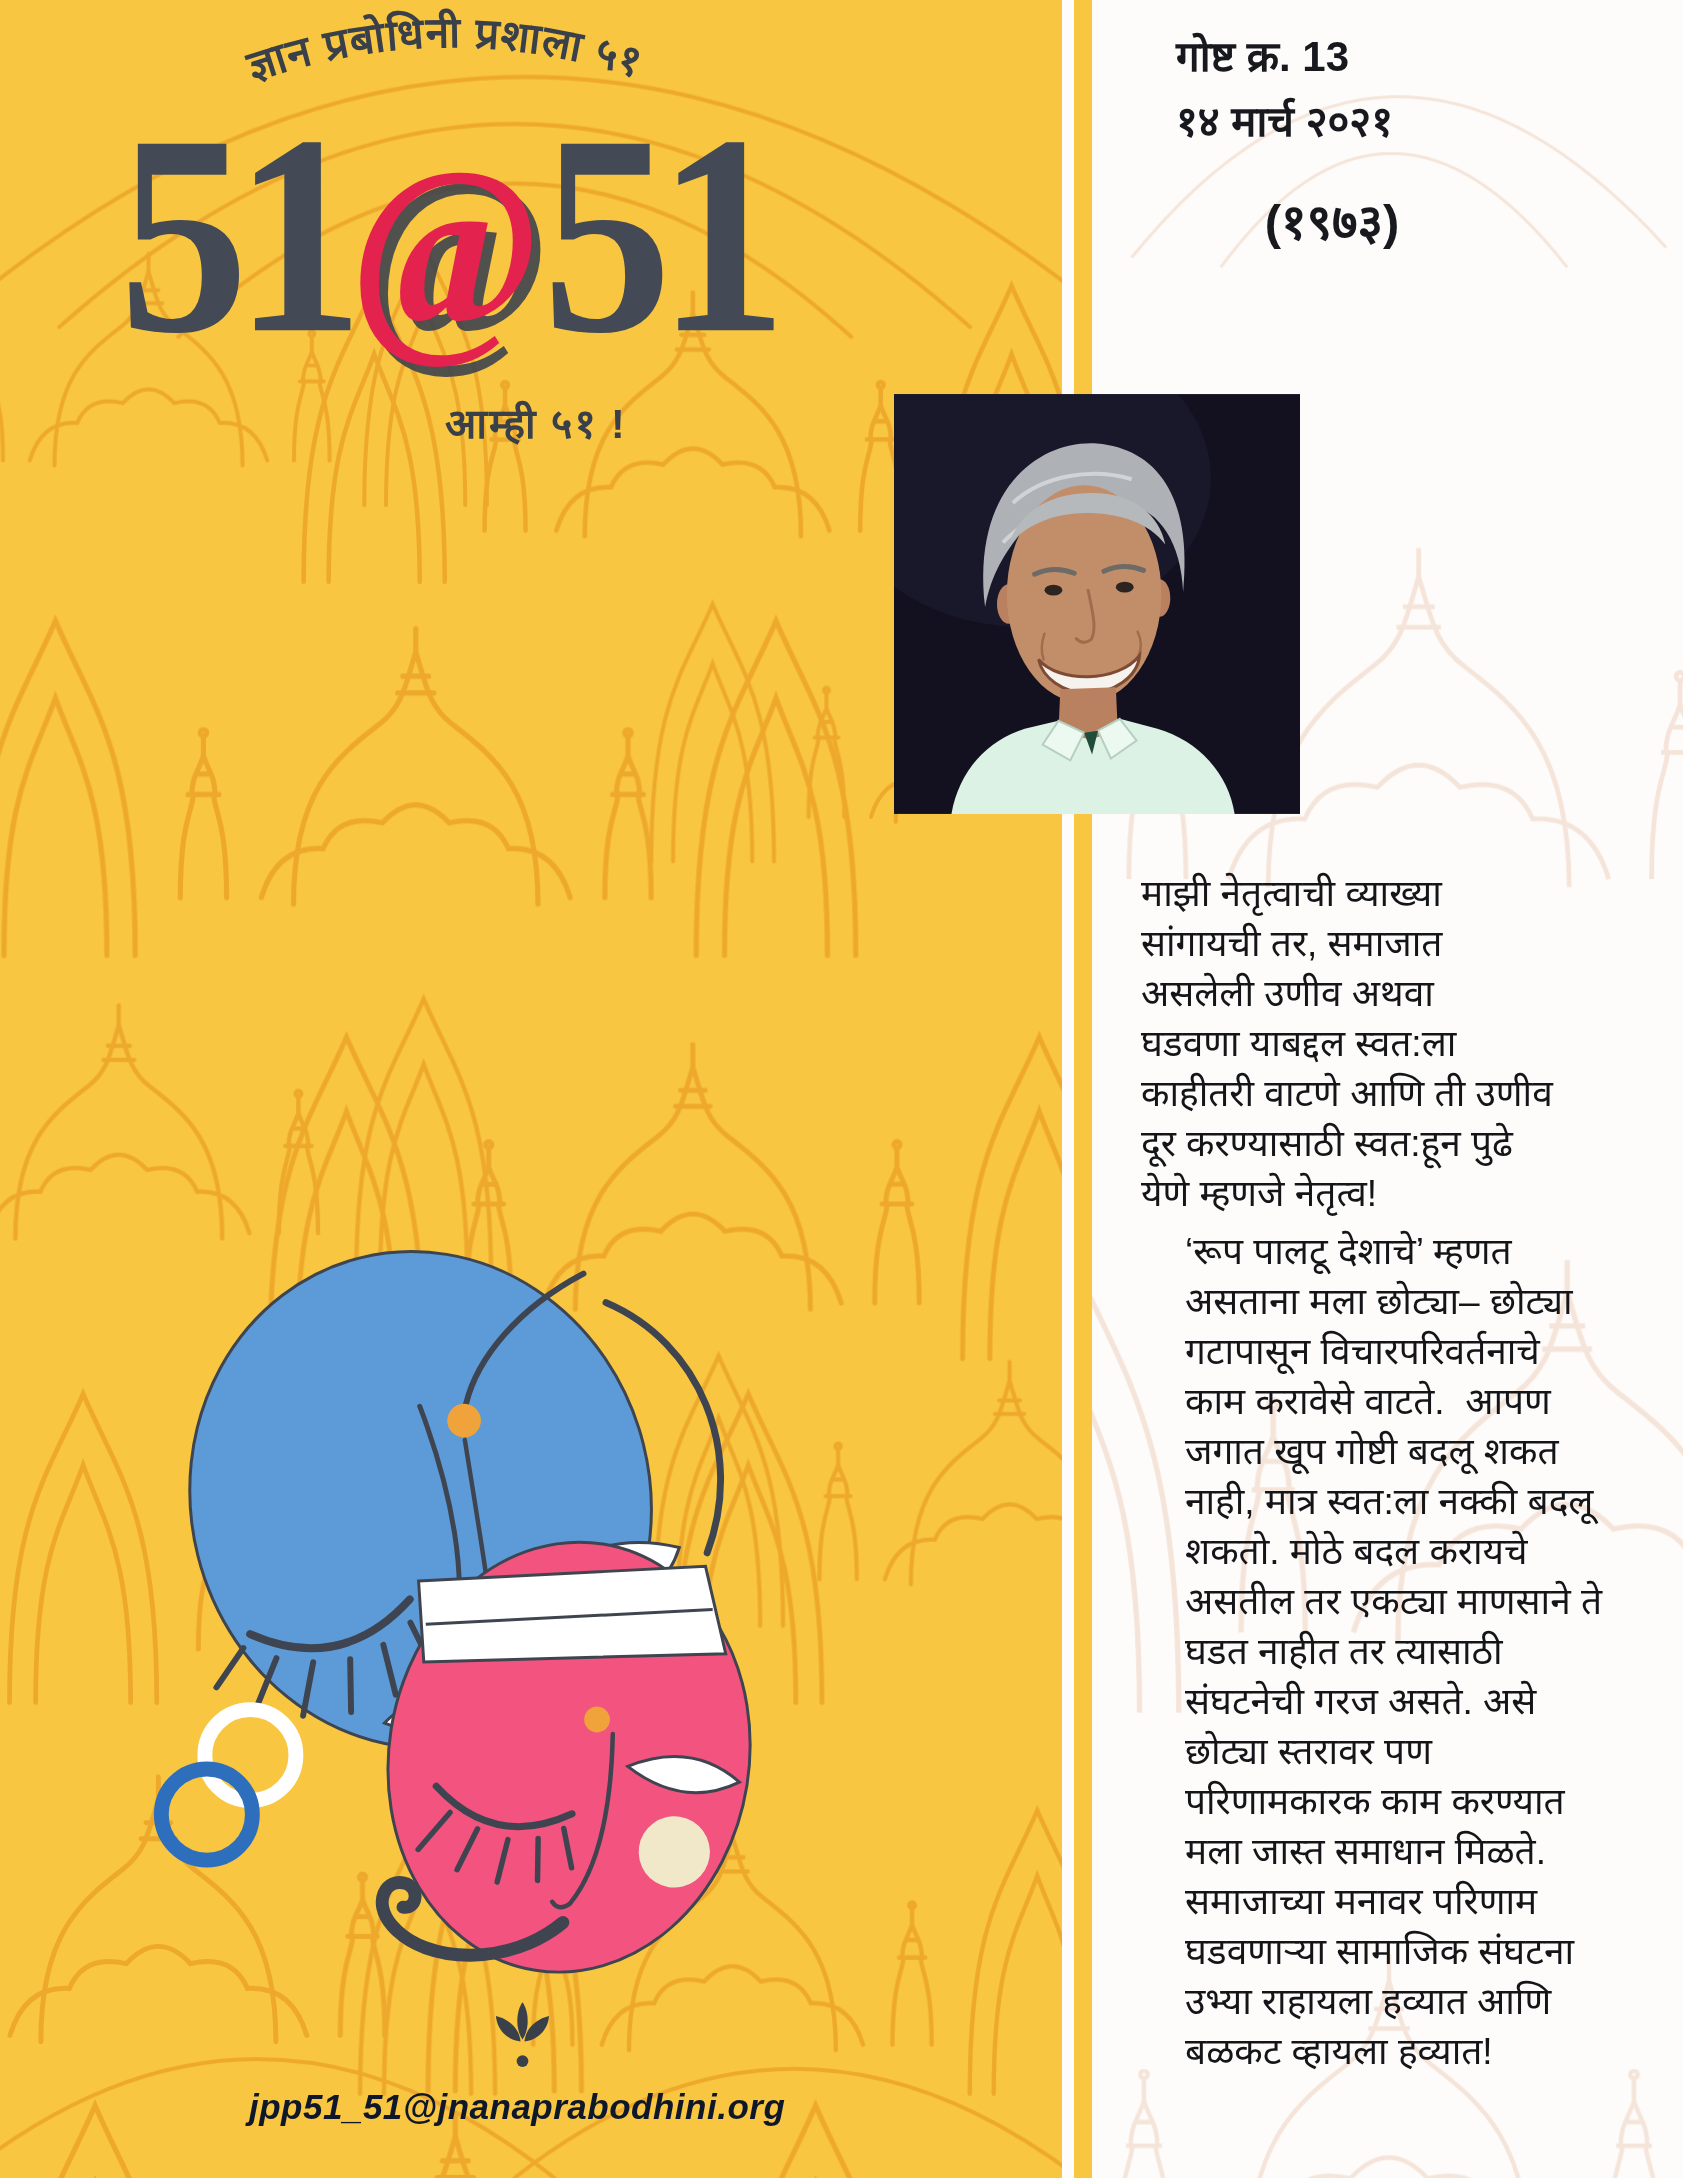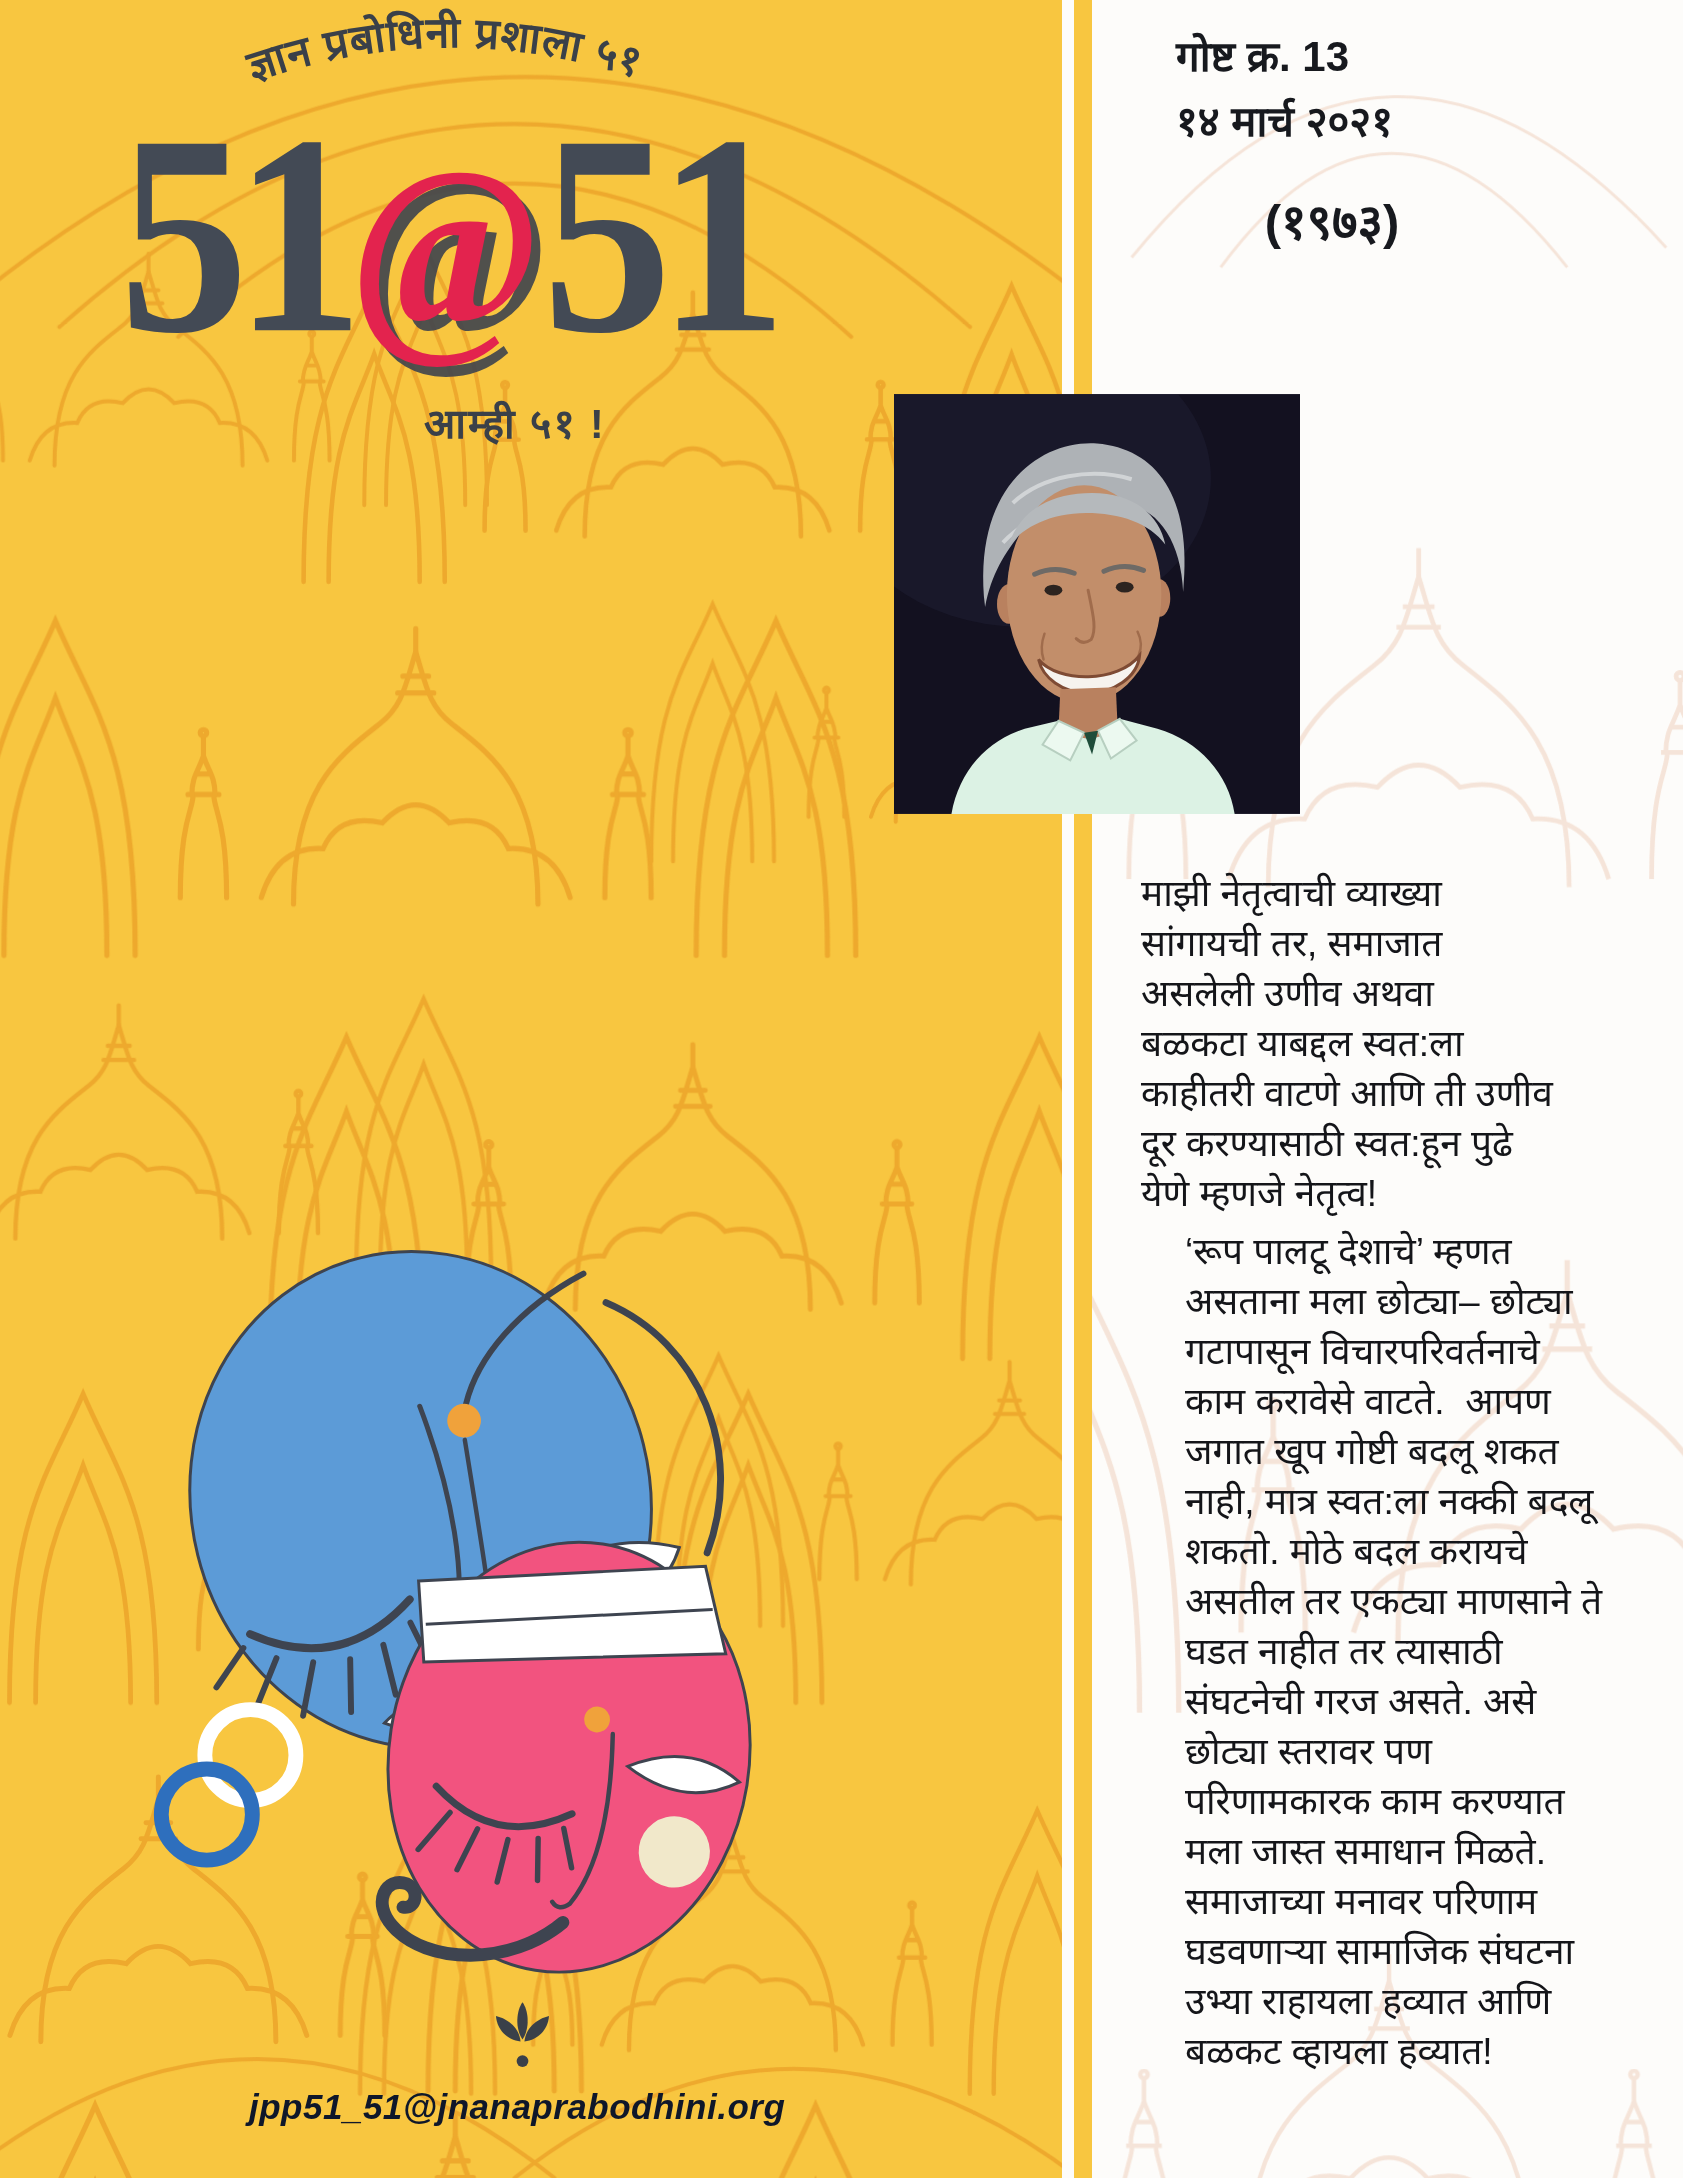--- a/index.html
+++ b/index.html
@@ -13,21 +13,21 @@
   .arc-title-svg{position:absolute;left:109px;top:10px;width:673px;height:129px;overflow:visible;}
   .arc-title-svg text{font-family:"Liberation Sans",sans-serif;font-size:43px;font-weight:bold;
         fill:#3A4049;letter-spacing:1px;}
   
   .logo{position:absolute;left:119px;top:85px;width:634px;text-align:center;
         font-family:"Liberation Serif", serif;font-weight:bold;font-size:259px;line-height:1.05;
         color:#434A55;letter-spacing:-0.055em;transform:scaleY(1.10);transform-origin:top center;
         white-space:nowrap;}
   .logo .logo-at{color:#E3234E;font-size:0.80em;position:relative;top:-0.03em;
         text-shadow:9px 9px 0 rgba(61,67,78,0.9);letter-spacing:0;}
-  .tagline{position:absolute;left:424px;top:394px;font-size:41px;font-weight:bold;color:#3A4049;
+  .tagline{position:absolute;left:445px;top:394px;font-size:41px;font-weight:bold;color:#3A4049;
         letter-spacing:2px;white-space:nowrap;}
   .email{position:absolute;left:249px;top:2087px;font-size:35px;font-style:italic;font-weight:700;
         color:#0f172a;letter-spacing:0.5px;text-decoration:none;white-space:nowrap;}
   .masks-svg{position:absolute;left:94px;top:1173px;width:673px;height:812px;overflow:visible;}
   .fleuron-svg{position:absolute;left:495px;top:2002px;width:55px;height:71px;}
   
   .right-col{position:absolute;left:1092px;top:0;width:591px;height:2178px;background:#FDFCFA;}
   .issue-block{position:absolute;left:1176px;top:24px;font-size:42px;line-height:65px;font-weight:600;
         color:#17191E;white-space:pre-wrap;}
   .author-block{position:absolute;left:1148px;top:194px;width:368px;text-align:center;color:#17191E;}
@@ -235,21 +235,21 @@
     <path d="M 58,424 C 66,380 94,350 132,338 L 166,330 C 178,354 216,354 228,328 L 266,338
              C 308,350 338,384 344,424 Z" fill="#DCF2E4"></path>
     <path d="M 166,330 L 150,354 L 178,370 L 192,342 Z" fill="#ECF9F0" stroke="#B7CFC0" stroke-width="2"></path>
     <path d="M 228,328 L 245,350 L 219,368 L 206,340 Z" fill="#ECF9F0" stroke="#B7CFC0" stroke-width="2"></path>
     <path d="M 192,342 L 206,340 L 200,364 Z" fill="#1F4D3A"></path>
   </svg>
 
   <div class="para para-1">माझी नेतृत्वाची व्याख्या
 सांगायची तर, समाजात
 असलेली उणीव अथवा
-बळकटा याबद्दल स्वत:ला
+घडवणा याबद्दल स्वत:ला
 काहीतरी वाटणे आणि ती उणीव
 दूर करण्यासाठी स्वत:हून पुढे
 येणे म्हणजे नेतृत्व!</div>
   <div class="para para-2">‘रूप पालटू देशाचे’ म्हणत
 असताना मला छोट्या– छोट्या
 गटापासून विचारपरिवर्तनाचे
 काम करावेसे वाटते.  आपण
 जगात खूप गोष्टी बदलू शकत
 नाही, मात्र स्वत:ला नक्की बदलू
 शकतो. मोठे बदल करायचे

